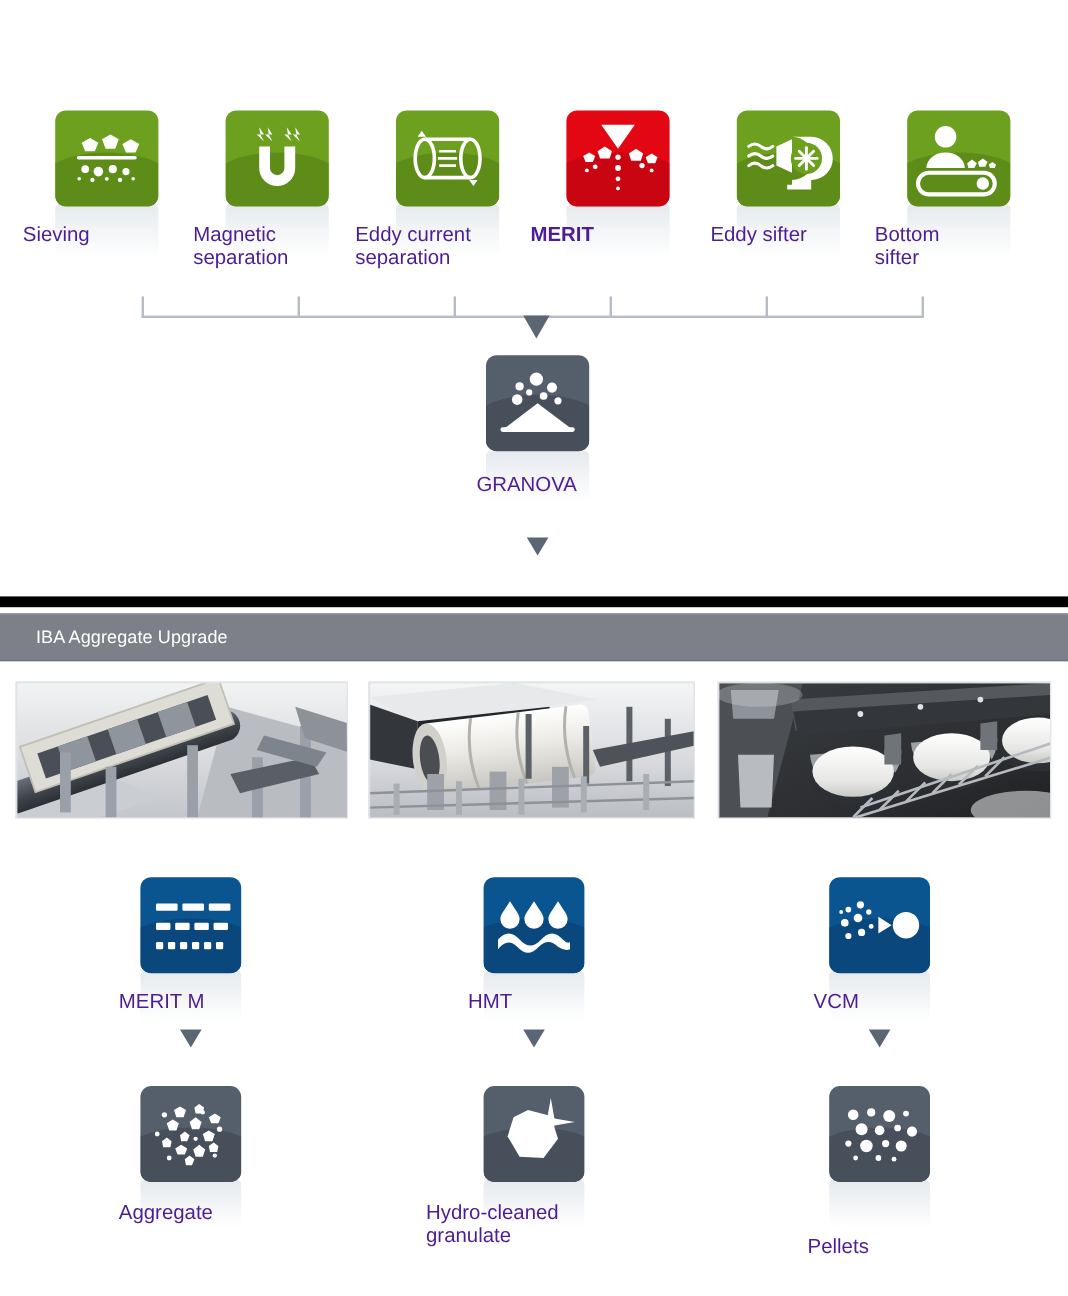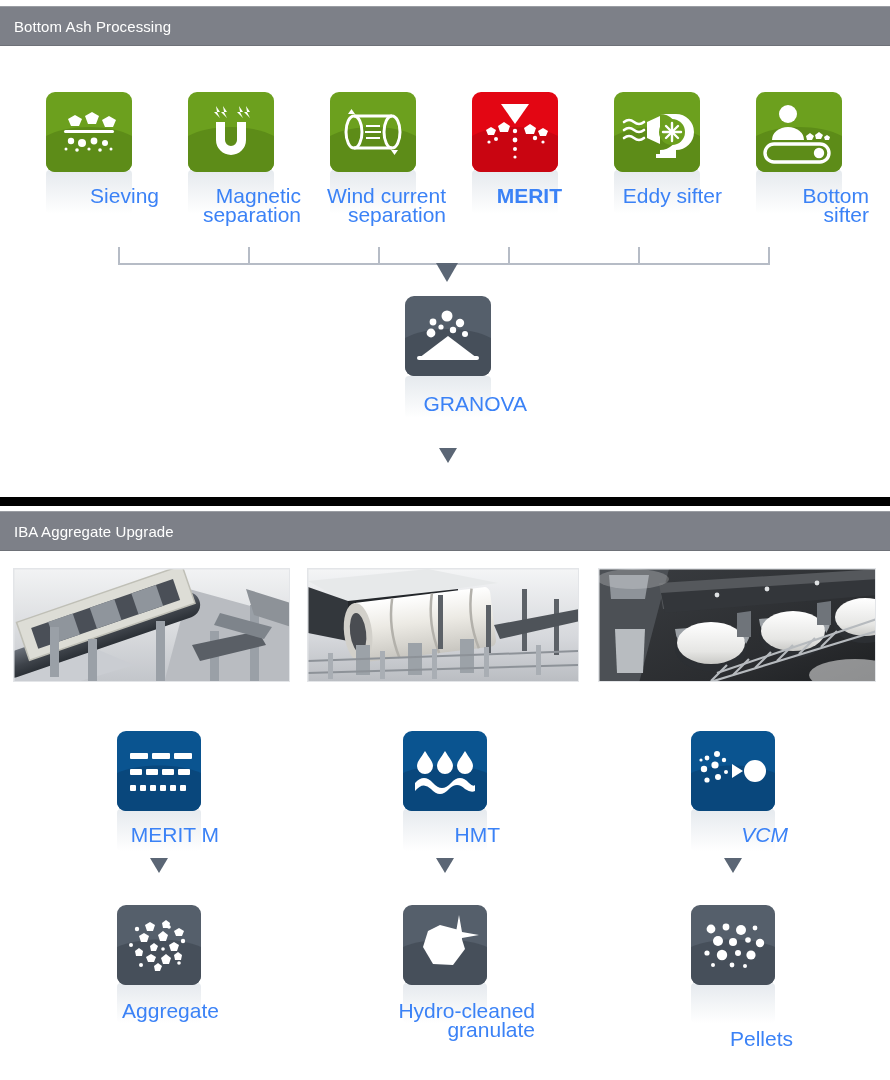--- a/index.html
+++ b/index.html
@@ -30,21 +30,21 @@
   .tile{
     position:absolute;border-radius:9px;overflow:hidden;
   }
   .tile svg{position:absolute;left:0;top:0;}
   .reflection{
     position:absolute;border-radius:4px;
     background:linear-gradient(to bottom, rgba(225,230,235,.85), rgba(255,255,255,0));
     pointer-events:none;
   }
   .caption{
-    position:absolute;text-align:right;font-size:21px;color:#3b82f6;
+    position:absolute;text-align:left;font-size:17px;color:#4c1d95;
     line-height:19px;
   }
 
   
   .bracket{position:absolute;}
   .bracket .hline{
     position:absolute;left:0;bottom:0;height:2px;width:100%;
     background:#b6bcc6;
   }
   .bracket .riser{
@@ -64,23 +64,20 @@
     position:absolute;overflow:hidden;background:#d8dade;
     border:1px solid #e3e5e8;box-sizing:border-box;
   }
   .photo svg{display:block;}
 </style>
 </head>
 <body>
 
 <div class="stage">
 
-  <div class="section-bar" style="top:6px;">
-    <span class="bar-title">Bottom Ash Processing</span>
-  </div>
 
   <div class="reflection" style="left:46px;top:170px;width:86px;height:44px;"></div>
   <div class="tile" style="left:46px;top:92px;width:86px;height:80px;background:#6ca01e;">
     <svg width="86" height="80" viewBox="0 0 86 80">
       <path d="M0,44 C22,32 64,32 86,44 L86,80 L0,80 Z" fill="#5d8c18"></path>
       <g fill="#ffffff">
         <path d="M22,27 l7,-4 7,4 -3,7 -8,0 z"></path>
         <path d="M39,24 l7,-4 7,4 -3,8 -8,0 z"></path>
         <path d="M56,28 l7,-4 7,4 -3,7 -8,0 z"></path>
         <rect x="18" y="38" width="50" height="3" rx="1.5"></rect>
@@ -131,21 +128,21 @@
         <line x1="35" y1="40" x2="51" y2="40"></line>
         <line x1="36" y1="46" x2="50" y2="46"></line>
       </g>
       <g fill="#ffffff">
         <path d="M18,22 l7,0 -3.5,-5 z"></path>
         <path d="M68,58 l-7,0 3.5,5 z"></path>
       </g>
     </svg>
   </div>
   <div class="caption" style="left:296px;top:186px;width:150px;">
-    <div>Wind current</div>
+    <div>Eddy current</div>
     <div>separation</div>
   </div>
 
   <div class="reflection" style="left:472px;top:170px;width:86px;height:44px;"></div>
   <div class="tile" style="left:472px;top:92px;width:86px;height:80px;background:#e30613;">
     <svg width="86" height="80" viewBox="0 0 86 80">
       <path d="M0,44 C22,32 64,32 86,44 L86,80 L0,80 Z" fill="#c90511"></path>
       <g fill="#ffffff">
         <path d="M29,12 L57,12 L43,32 Z"></path>
         <path d="M14,38 l5,-3 5,3 -2,5 -6,0 z"></path>
@@ -236,21 +233,21 @@
         <path d="M14,62 L43,40 L72,62 Z"></path>
         <rect x="12" y="60" width="62" height="4" rx="2"></rect>
       </g>
     </svg>
   </div>
   <div class="caption" style="left:397px;top:394px;width:130px;">GRANOVA</div>
 
   <div class="tri-down sm" style="left:439px;top:448px;"></div>
 
   <div class="black-divider" style="top:497px;"></div>
-  <div class="section-bar" style="top:511px;">
+  <div class="section-bar" style="top:511px;padding-left:16px;">
     <span class="bar-title">IBA Aggregate Upgrade</span>
   </div>
 
   <div class="photo" style="left:13px;top:568px;width:277px;height:114px;">
     <svg width="277" height="114" viewBox="0 0 277 114">
       <defs>
         <linearGradient id="pbg1" x1="0" y1="0" x2="0" y2="1">
           <stop offset="0%" stop-color="#f2f3f4"></stop>
             <stop offset="55%" stop-color="#d9dbde"></stop>
             <stop offset="100%" stop-color="#c2c5ca"></stop>
@@ -448,21 +445,21 @@
         <circle cx="33" cy="29" r="2.2"></circle>
         <circle cx="16" cy="49" r="2.6"></circle>
         <circle cx="27" cy="46" r="3"></circle>
         <circle cx="35" cy="41" r="2"></circle>
         <circle cx="10" cy="29" r="1.6"></circle>
         <polygon points="41,33 52,40 41,47"></polygon>
         <circle cx="64" cy="40" r="11"></circle>
       </g>
     </svg>
   </div>
-  <div class="caption" style="left:678px;top:825px;width:110px;font-style:italic;">VCM</div>
+  <div class="caption" style="left:678px;top:825px;width:110px;">VCM</div>
   <div class="tri-down sm" style="left:724px;top:858px;"></div>
 
   <div class="reflection" style="left:117px;top:983px;width:84px;height:40px;"></div>
   <div class="tile" style="left:117px;top:905px;width:84px;height:80px;background:#555f6b;">
     <svg width="84" height="80" viewBox="0 0 84 80">
       <path d="M0,42 C22,32 62,32 84,42 L84,80 L0,80 Z" fill="#464f5a"></path>
       <g fill="#ffffff">
         <path d="M28,20 l5,-3 5,3 -2,6 -6,0 z"></path>
         <path d="M45,18 l4,-3 4,3 -1,5 -6,0 z"></path>
         <path d="M57,26 l5,-3 5,3 -2,5 -6,0 z"></path>

